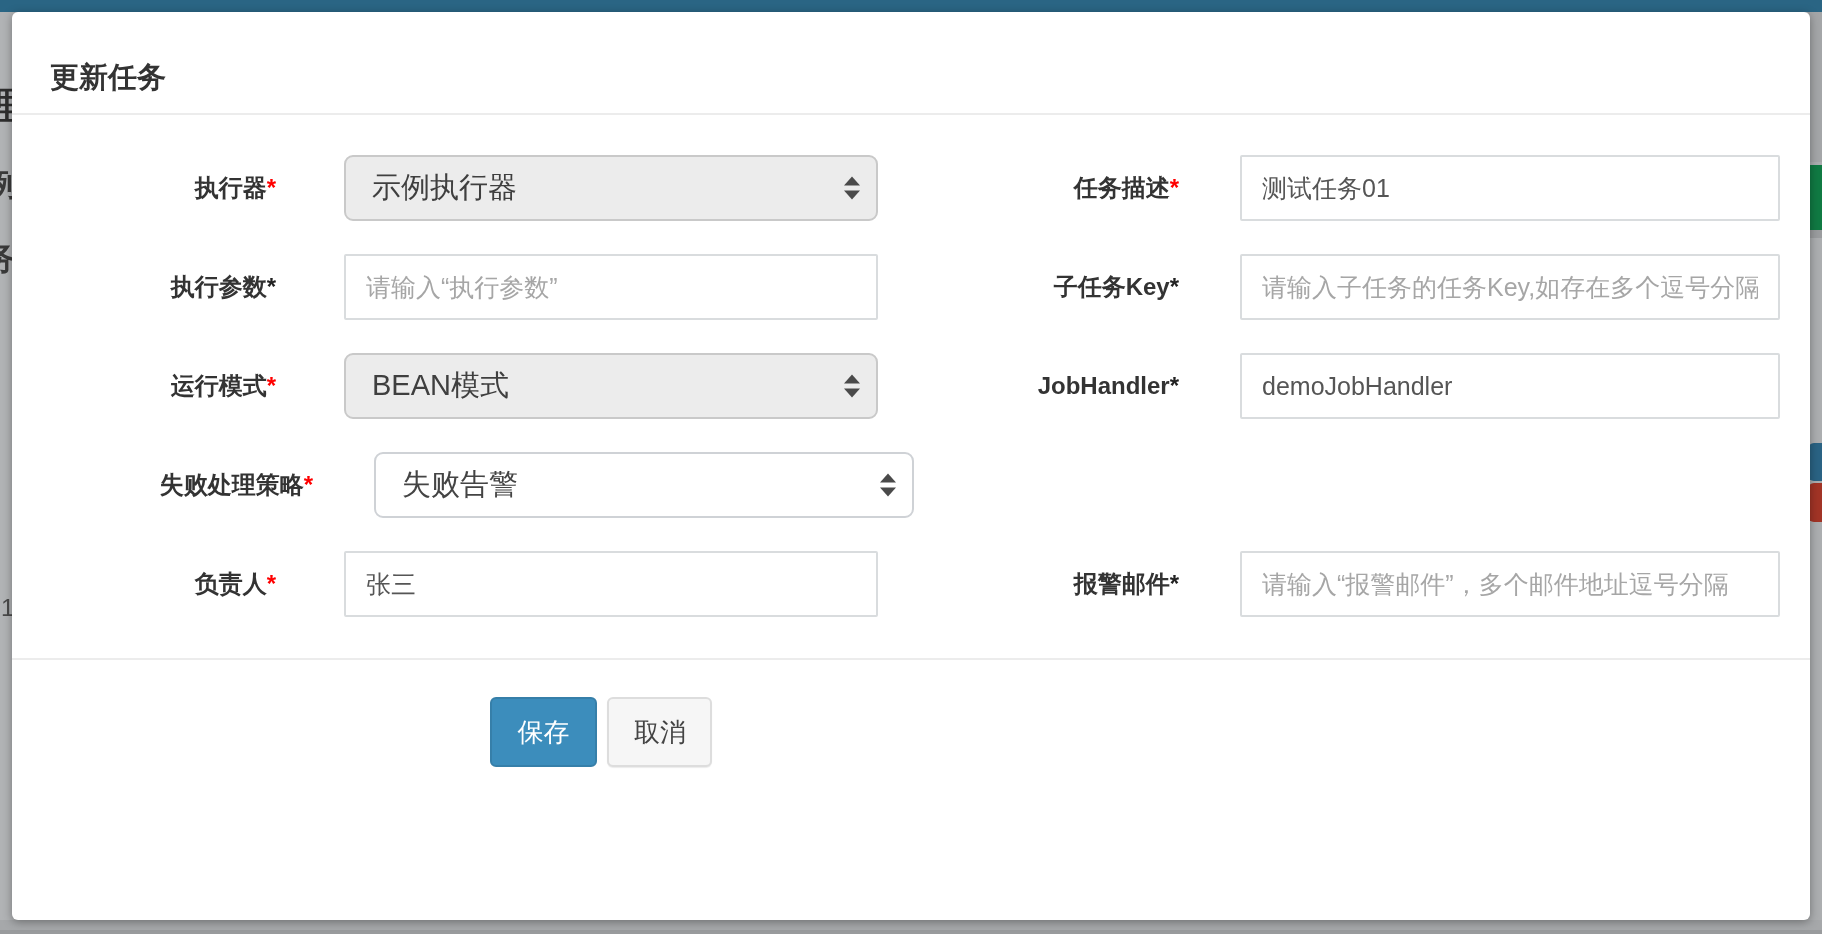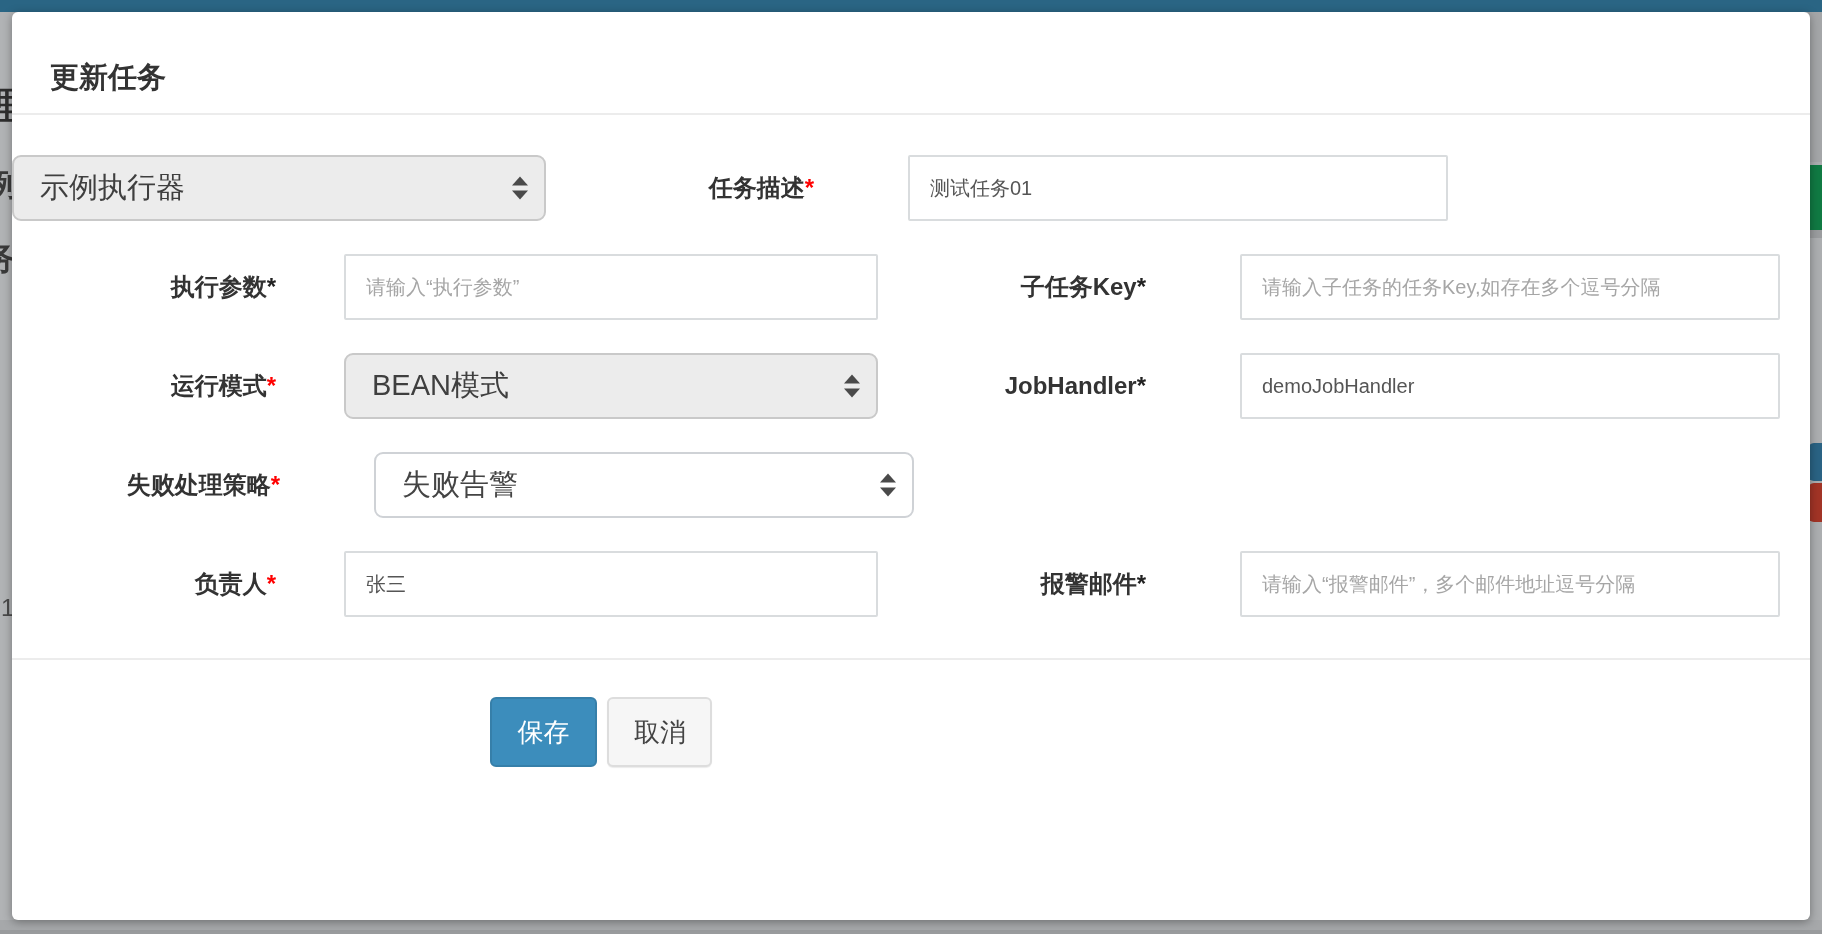--- a/index.html
+++ b/index.html
@@ -26,29 +26,29 @@
   
   .modal { position:absolute; left:12px; top:12px; width:1798px; height:908px;
     background:#ffffff; border-radius:6px; box-shadow:0 2px 10px rgba(0,0,0,.35); overflow:hidden; }
   .modal-header { height:103px; padding:46px 0 0 38px; border-bottom:2px solid #ececec; }
   .modal-title { font-size:29px; font-weight:600; color:#333; }
 
   .modal-body { padding-top:40px; }
   .form-row { display:flex; align-items:center; height:66px; margin-bottom:33px; }
   .lab { font-size:24px; font-weight:bold; color:#333; text-align:right; line-height:66px; white-space:nowrap; }
   .lab1 { width:332px; padding-right:68px; }
-  .lab2 { width:362px; padding-right:94px; }
+  .lab2 { width:362px; padding-right:61px; }
   .star-red  { color:#ff0000; }
   .star-dark { color:#222; }
 
   .ctl1 { width:534px; }
   .ctl2 { width:540px; }
 
   .txt { height:66px; width:100%; border:2px solid #d9dcde; border-radius:2px;
-    font-size:20px; color:#555; padding:0 20px;
+    font-size:25px; color:#555; padding:0 20px;
     font-family:"Liberation Sans","DejaVu Sans",sans-serif; background:#fff; outline:none; }
   .txt::placeholder { color:#a6a6a6; opacity:1; }
 
   .sel { position:relative; height:66px; border:2px solid #cfd2d6; border-radius:9px;
     background:#fff; display:flex; align-items:center; padding:0 46px 0 26px;
     font-size:29px; color:#444; cursor:default; overflow:hidden; white-space:nowrap; }
   .sel.disabled { background:#ececec; border-color:#c9c9c9; color:#3f3f3f; }
   .arrows { position:absolute; right:16px; top:50%; transform:translateY(-50%);
     display:flex; flex-direction:column; align-items:center; gap:5px; }
   .arrows .up   { width:0; height:0; border-left:8px solid transparent; border-right:8px solid transparent; border-bottom:9px solid #4a4a4a; }
@@ -79,20 +79,21 @@
 
 <div class="modal">
 
   <div class="modal-header">
     <span class="modal-title">更新任务</span>
   </div>
 
   <div class="modal-body">
 
     <div class="form-row">
+      <div class="lab lab1"><span>执行器</span><span class="star-red">*</span></div>
       <div class="ctl1">
           <div class="sel disabled" aria-disabled="true">
             <span>示例执行器</span>
             <span class="arrows">
               <span class="up"></span>
               <span class="down"></span>
             </span>
           </div>
         </div>
       <div class="lab lab2"><span>任务描述</span><span class="star-red">*</span></div>

